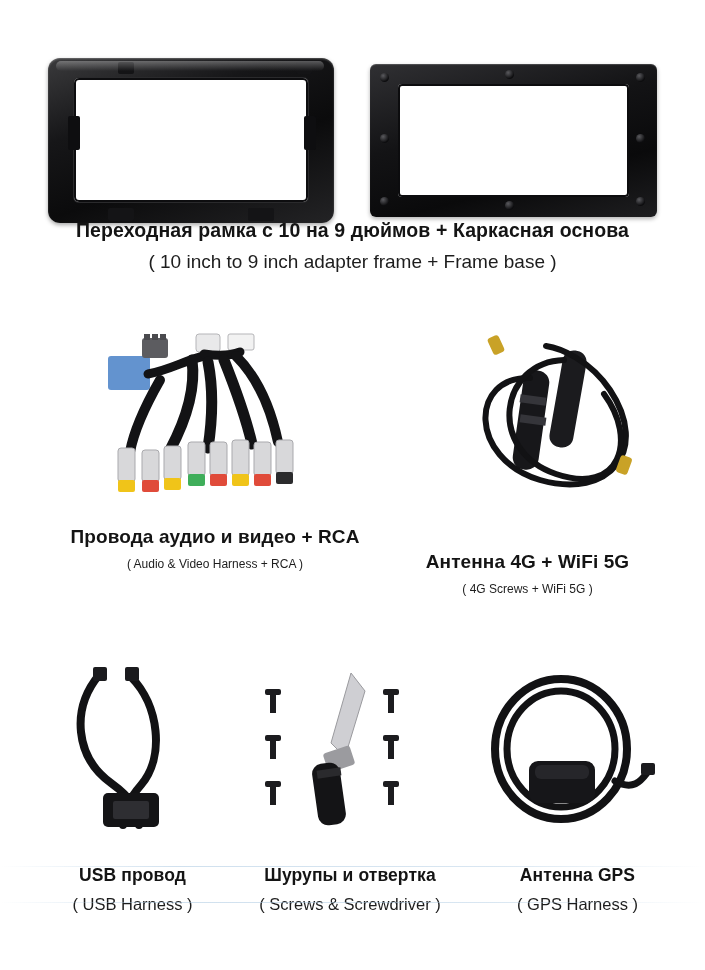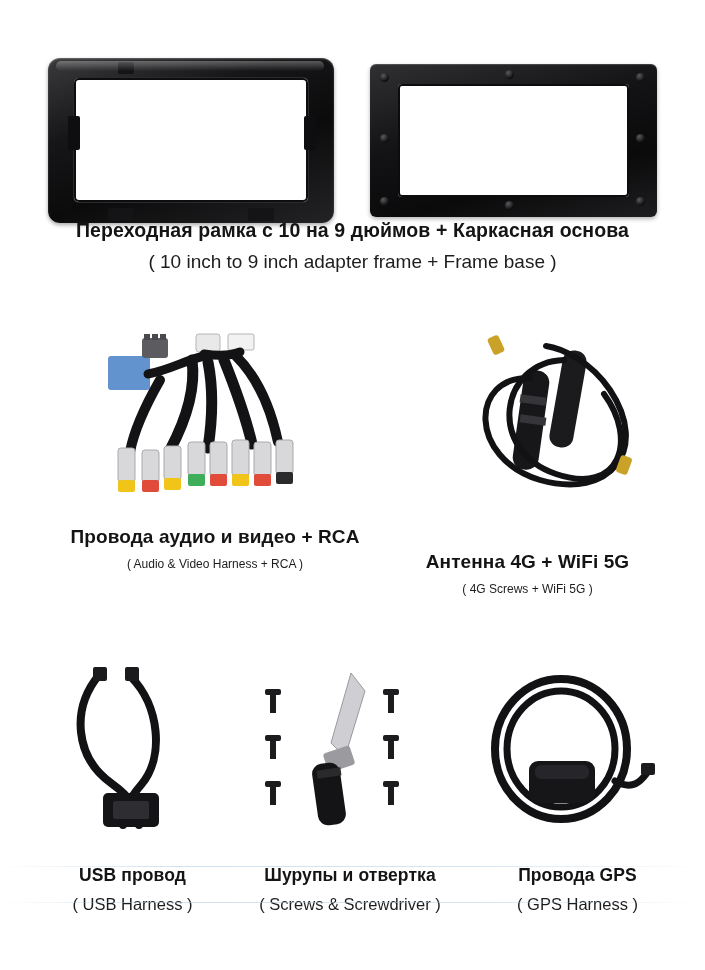--- a/index.html
+++ b/index.html
@@ -331,20 +331,20 @@
       <div class="ru">Шурупы и отвертка</div>
       <div class="en">( Screws &amp; Screwdriver )</div>
     </div>
 
     <div class="caption small cap-usb">
       <div class="ru">USB провод</div>
       <div class="en">( USB Harness )</div>
     </div>
 
     <div class="caption small cap-gps">
-      <div class="ru">Провода GPS</div>
+      <div class="ru">Антенна GPS</div>
       <div class="en">( GPS Harness )</div>
     </div>
   </div>
 
   <div class="hairline h1"></div>
   <div class="hairline h2"></div>
 </div>
 
 </body></html>

